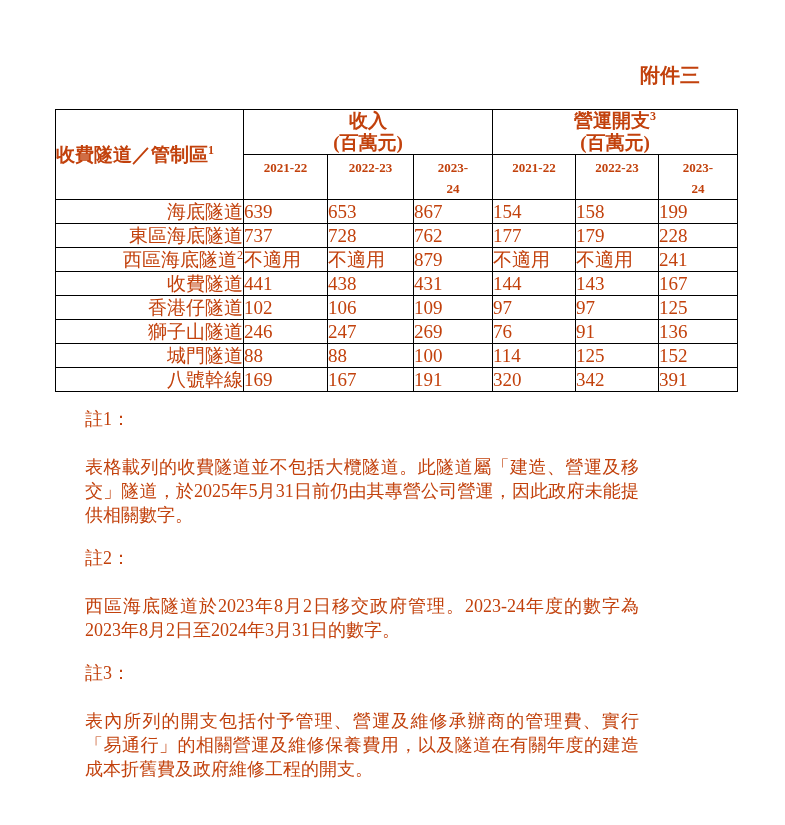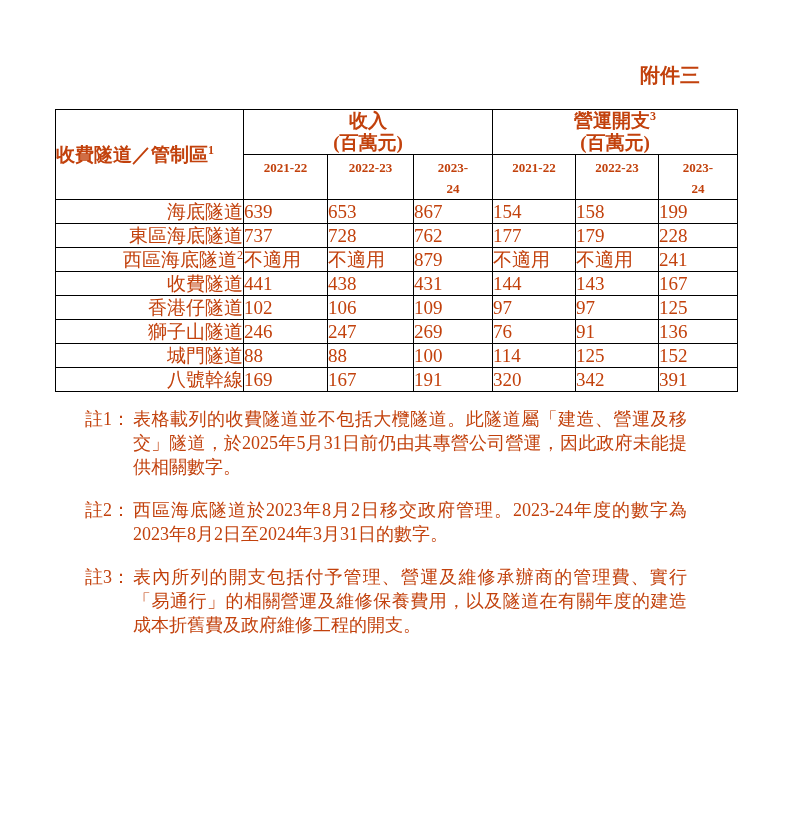--- a/index.html
+++ b/index.html
@@ -69,21 +69,21 @@
   .sup {
     font-size: 12px;
     vertical-align: super;
     line-height: 0;
   }
   .notes {
     margin: 15px 0 0 85px;
     width: 602px;
     font-size: 18px;
   }
-  .note { display: flex; margin-bottom: 19px; }
+  .note { display: flex; margin-bottom: 19px; flex-direction: column; }
   .note-label {
     flex: 0 0 48px;
     width: 48px;
     line-height: 24px;
     white-space: nowrap;
   }
   .note-text {
     width: 554px;
     line-height: 24px;
     text-align: justify;

